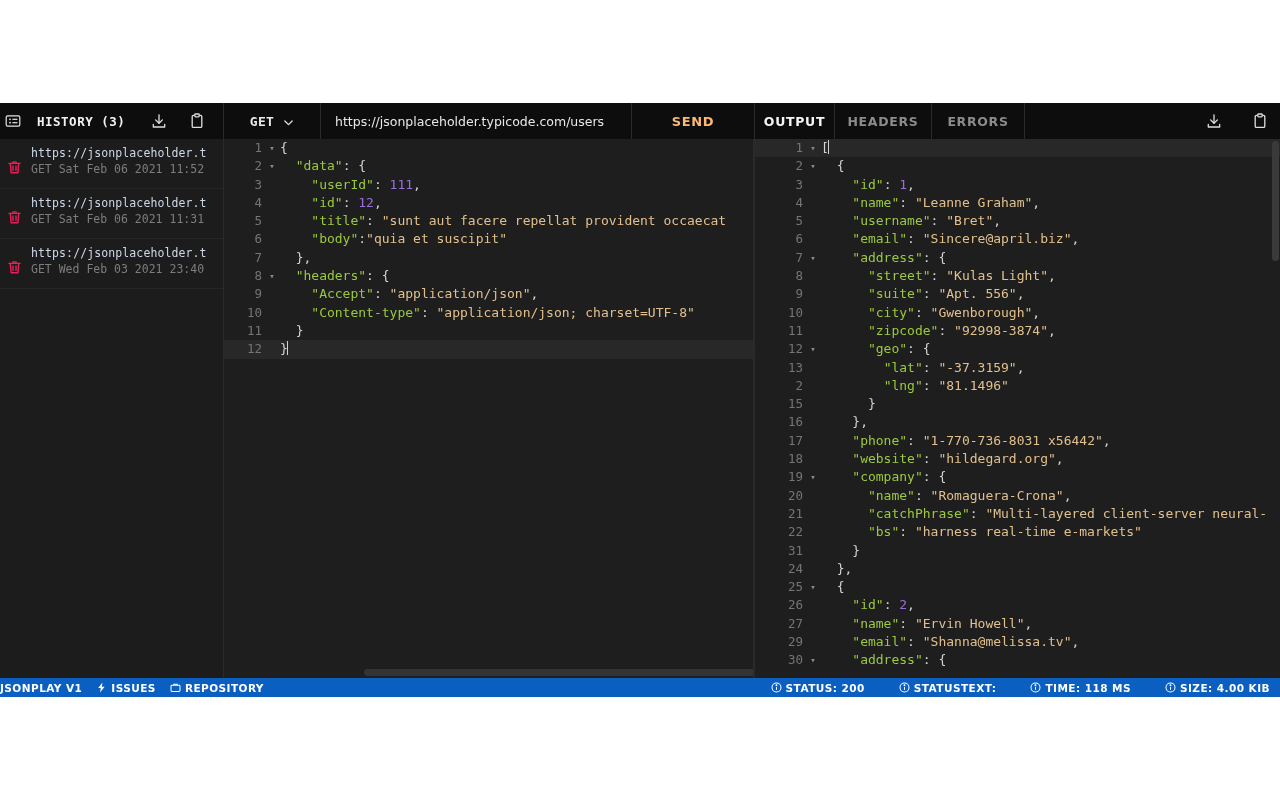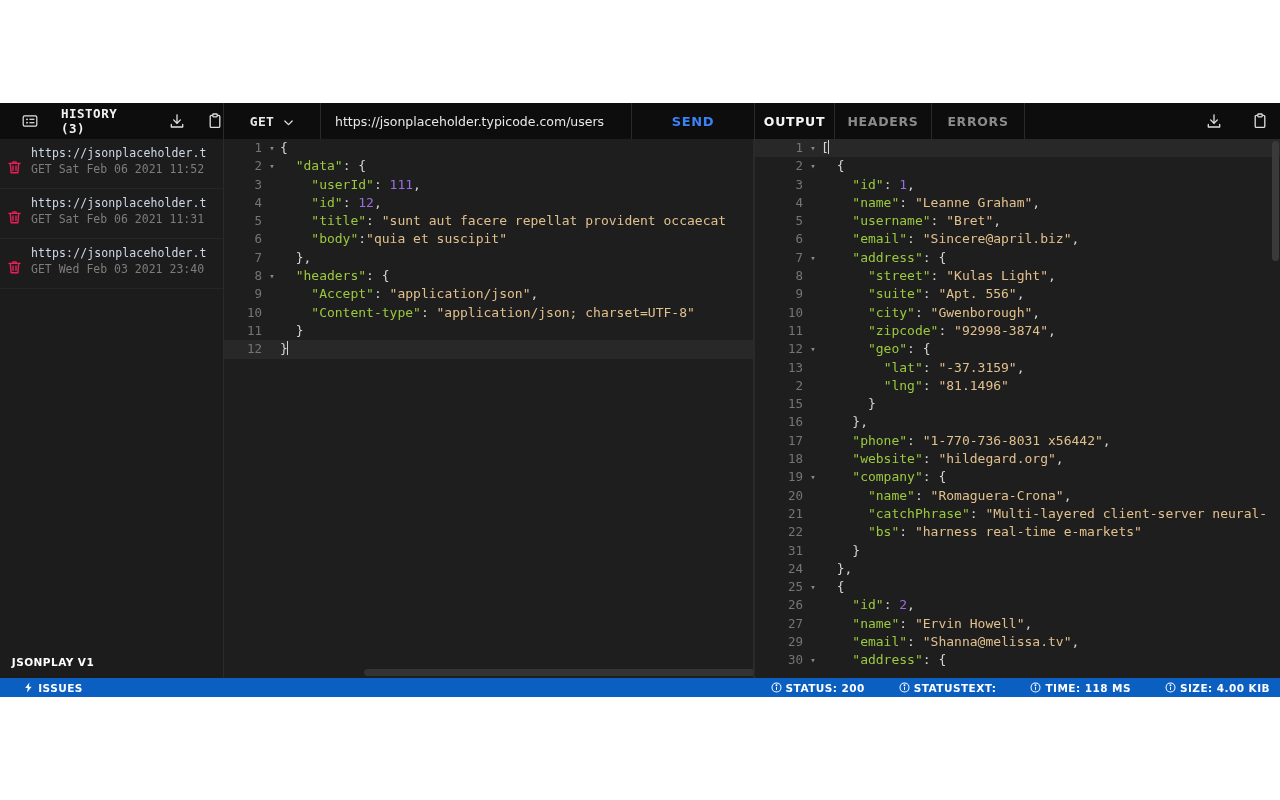--- a/index.html
+++ b/index.html
@@ -14,21 +14,21 @@
     background:#1e1e1e;color:#d4d4d4;display:flex;flex-direction:column;
   }
 
   
   .topbar{display:flex;height:36px;flex:0 0 36px;background:#0d0d0d;}
   .tb-history{
     width:224px;flex:0 0 224px;display:flex;align-items:center;
     border-right:1px solid #2a2a2a;box-sizing:border-box;
   }
   .tb-title{
-    display:flex;align-items:center;gap:23px;padding-left:22px;
+    display:flex;align-items:center;gap:16px;padding-left:5px;
     font-size:12.5px;letter-spacing:.5px;color:#f2f2f2;font-weight:bold;
   }
   .tb-icons{display:flex;align-items:center;gap:22px;margin-left:26px;}
   .ic{width:16px;height:16px;display:inline-block;opacity:.95;cursor:pointer;}
   .ic svg{display:block;}
 
   .tb-request{
     width:530px;flex:0 0 530px;display:flex;align-items:stretch;
     box-sizing:border-box;
   }
@@ -42,21 +42,21 @@
     flex:1;display:flex;align-items:center;padding:0 14px;
     border-right:1px solid #2a2a2a;overflow:hidden;
   }
   .urlwrap .url{
     font-family:"DejaVu Sans","Liberation Sans",sans-serif;
     font-size:12.5px;color:#e8e8e8;white-space:nowrap;overflow:hidden;
     text-overflow:ellipsis;
   }
   .sendbtn{
     width:122px;flex:0 0 122px;display:flex;align-items:center;justify-content:center;
-    font-size:13px;color:#3b82f6;font-weight:bold;letter-spacing:.6px;cursor:pointer;
+    font-size:13px;color:#fdba74;font-weight:bold;letter-spacing:.6px;cursor:pointer;
     font-family:"DejaVu Sans","Liberation Sans",sans-serif;
   }
 
   .tb-output{
     flex:1;display:flex;align-items:stretch;border-left:1px solid #2a2a2a;
     box-sizing:border-box;
     justify-content:space-between;
   }
   .otab{
     display:flex;align-items:center;justify-content:center;
@@ -133,21 +133,21 @@
     position:absolute;left:0;bottom:2px;height:7px;width:100%;
   }
   .hthumb{position:absolute;height:7px;background:#333333;border-radius:4px;}
 
   
   .footer{
     flex:0 0 19px;height:19px;background:#0b5fc1;display:flex;align-items:center;
     color:#ffffff;font-size:10.5px;letter-spacing:.45px;
     font-family:"DejaVu Sans","Liberation Sans",sans-serif;font-weight:bold;
   }
-  .fleft{display:flex;align-items:center;gap:14px;padding-left:6px;flex-direction:column;}
+  .fleft{display:flex;align-items:center;gap:14px;}
   .fright{margin-left:auto;display:flex;align-items:center;gap:34px;padding-right:10px;}
   .fitem{display:flex;align-items:center;gap:4px;cursor:pointer;white-space:nowrap;}
   .fitem.static{cursor:default;}
   .fico{width:11px;height:11px;flex:0 0 11px;}
 </style>
 </head>
 <body>
 
 <div class="app">
 

